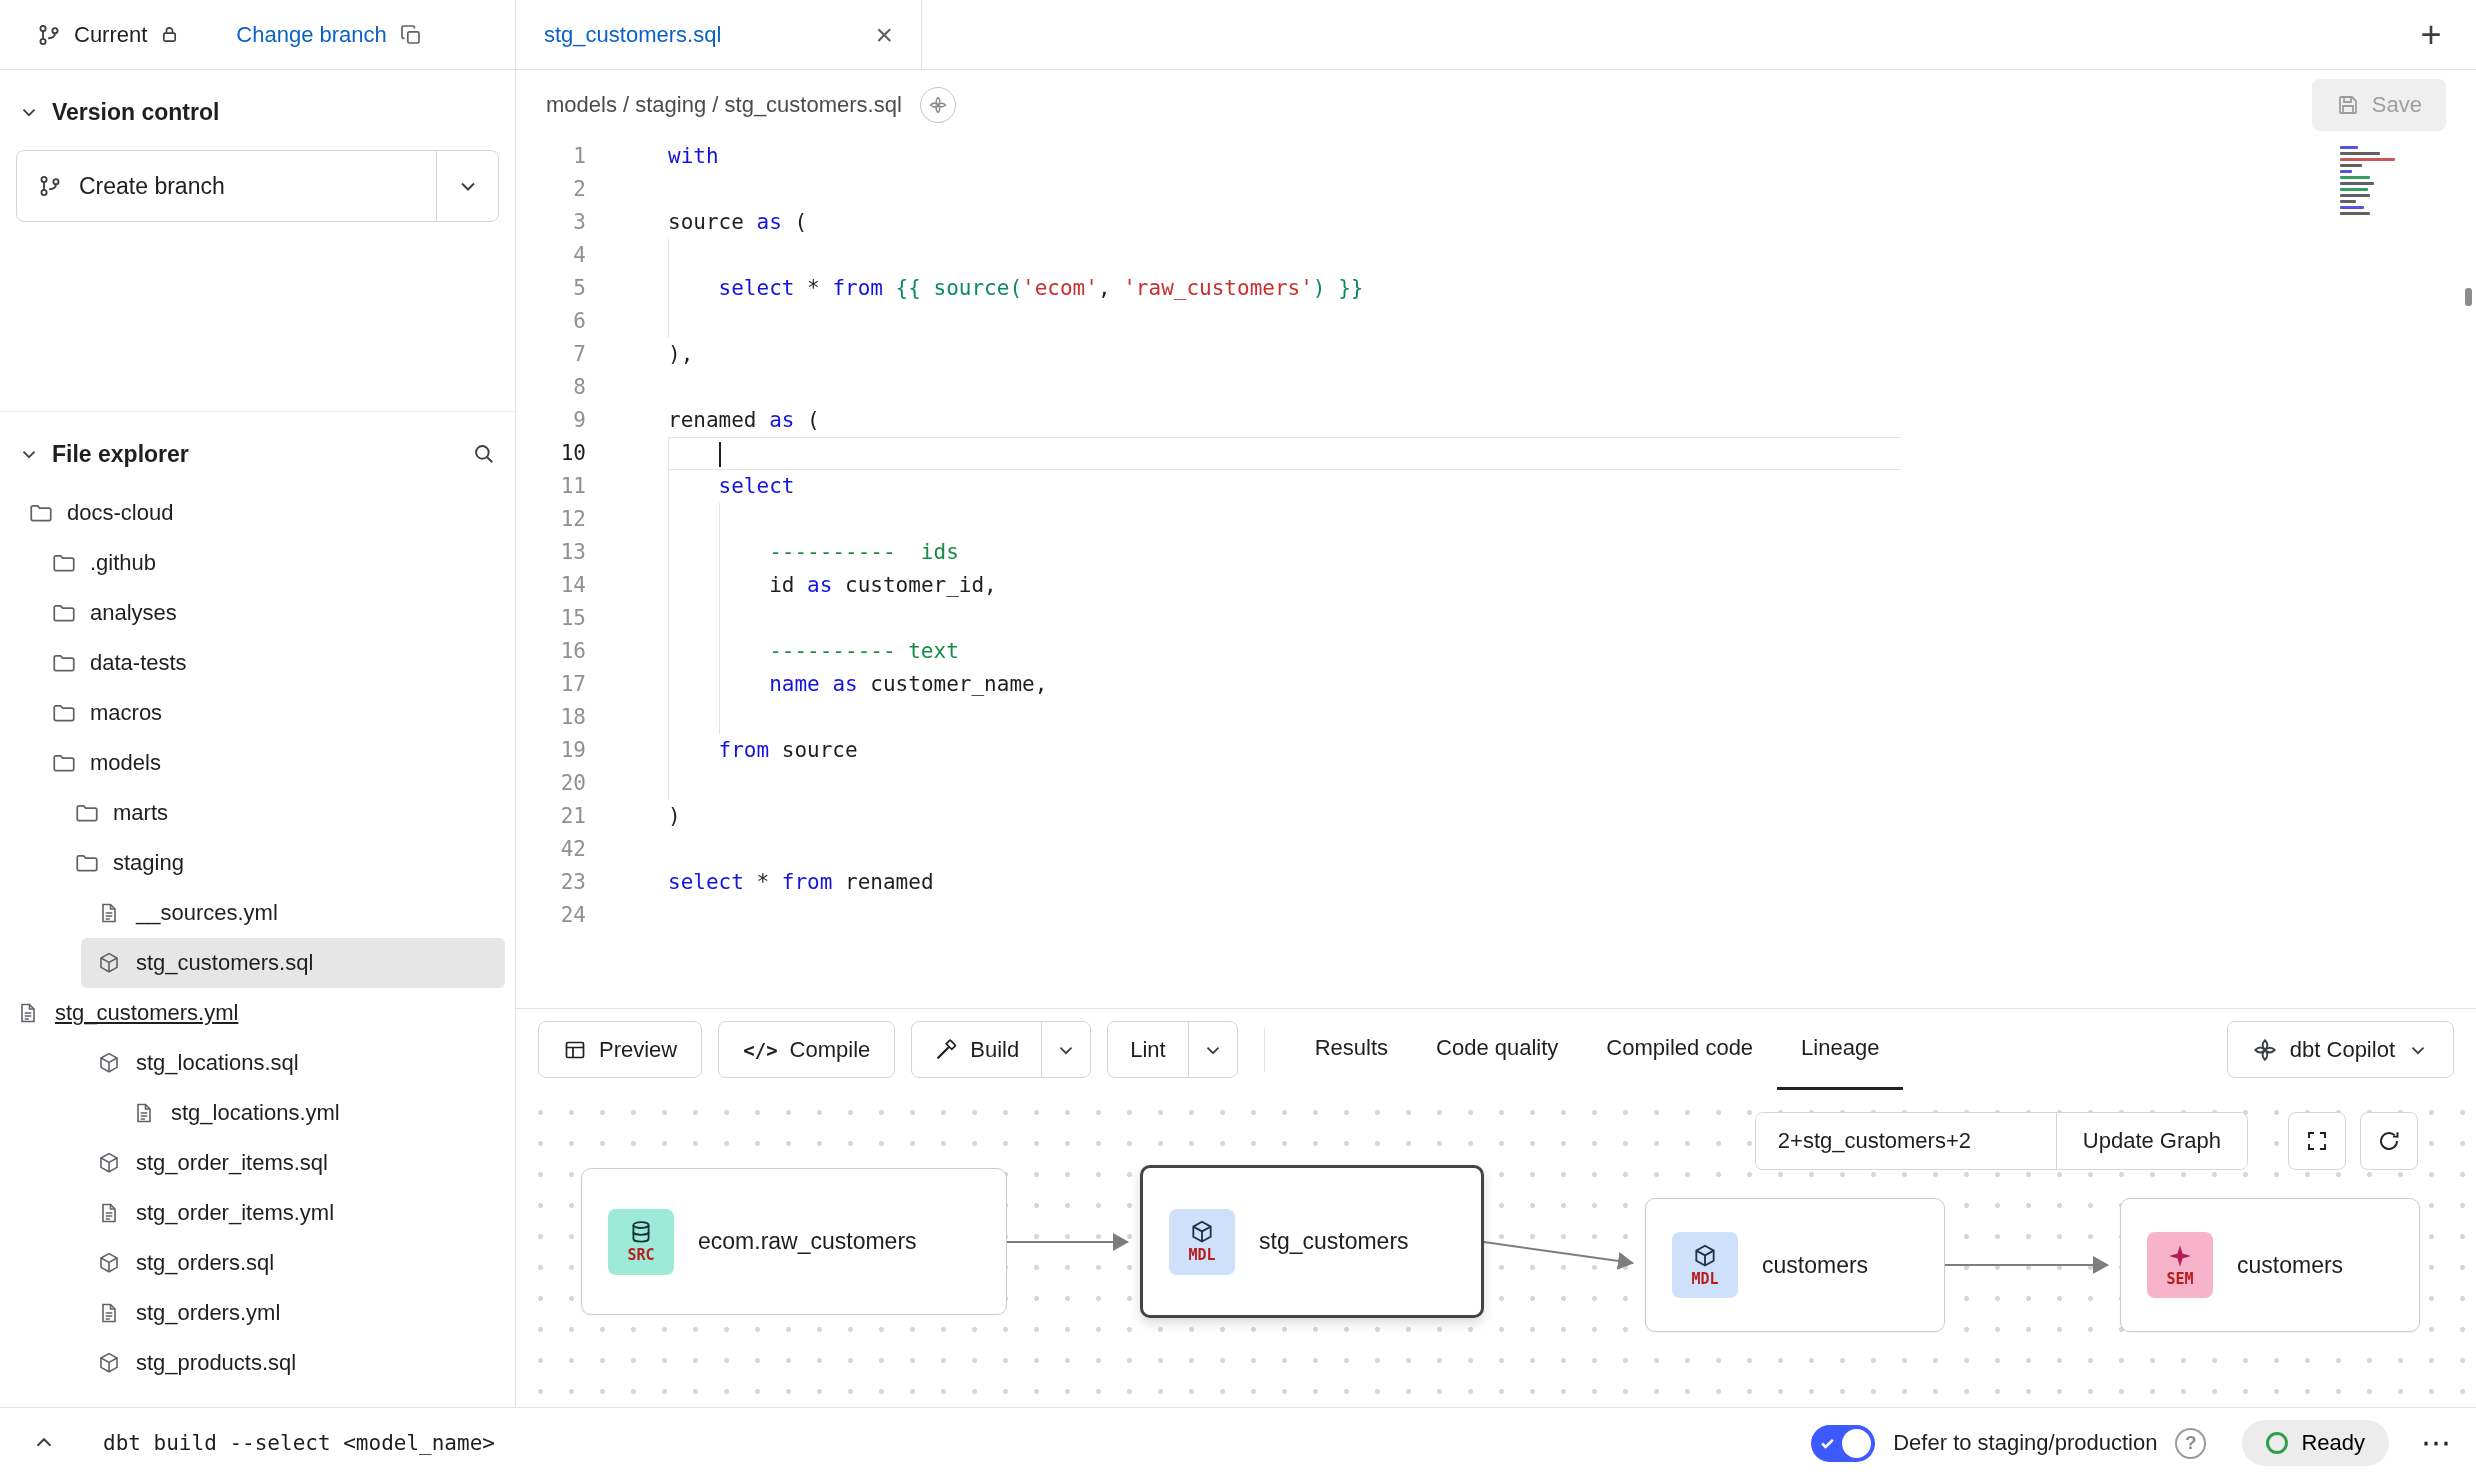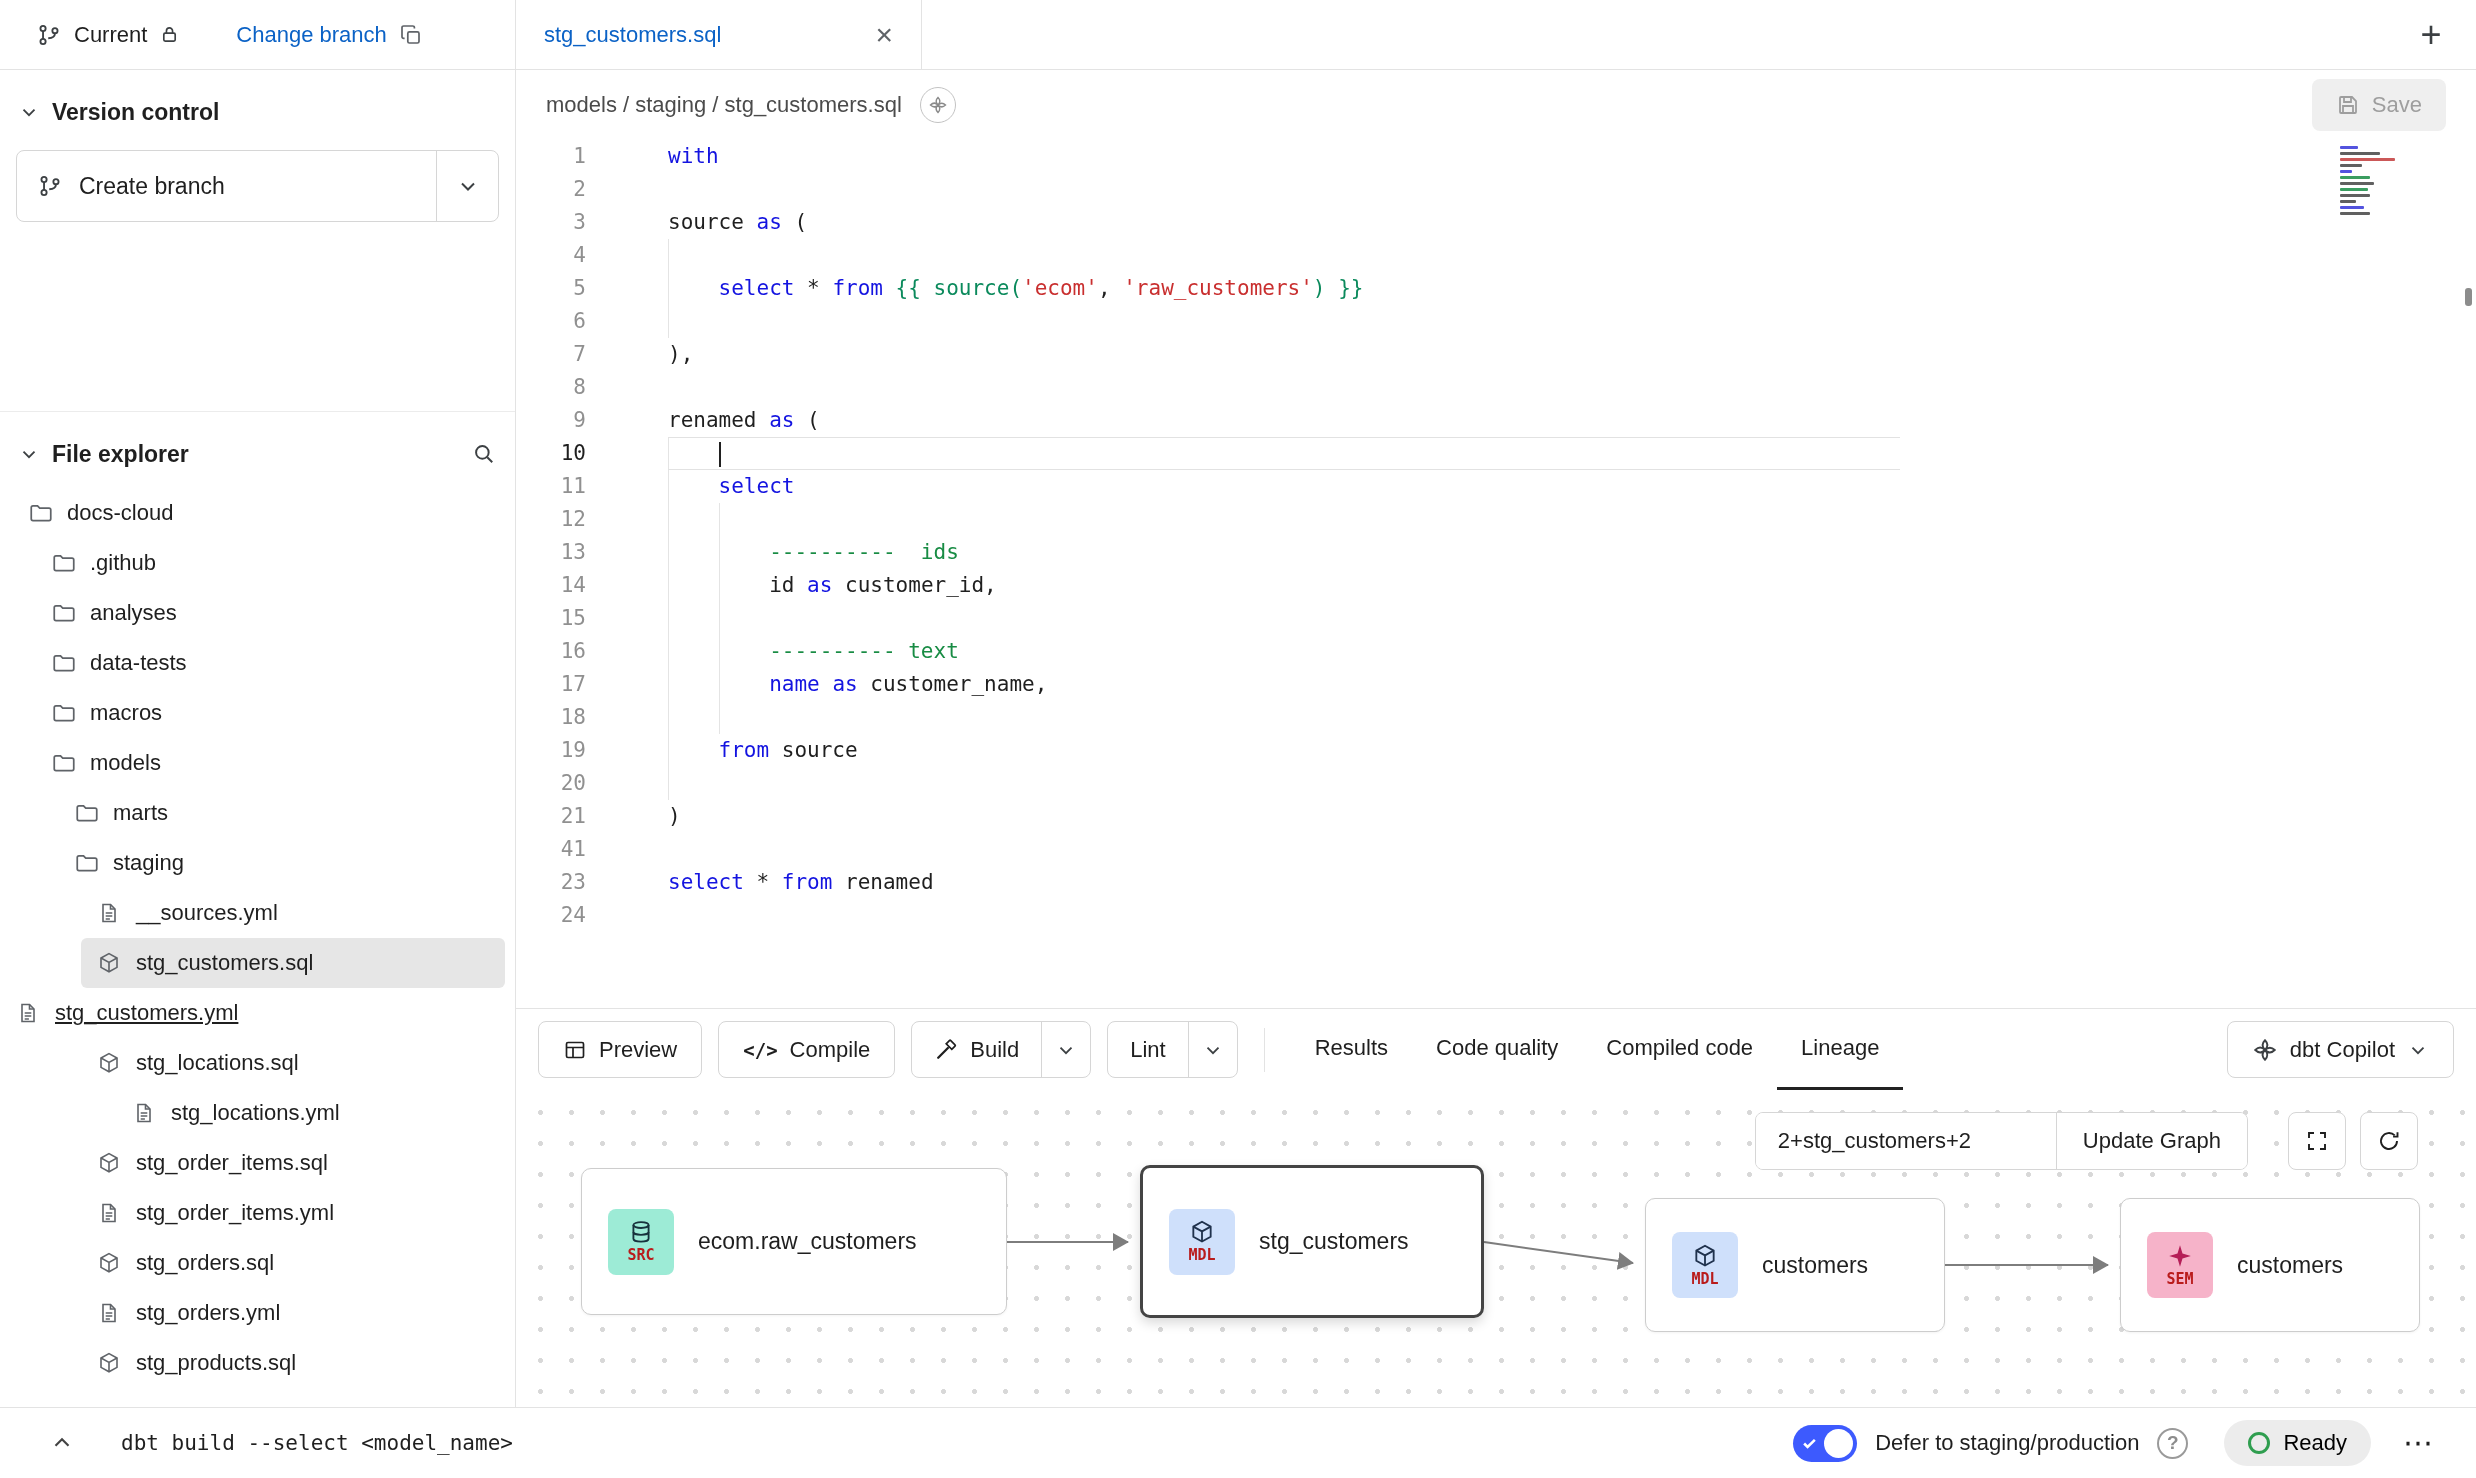--- a/index.html
+++ b/index.html
@@ -91,21 +91,21 @@
 .b-sem{background:#f6b3c9}
 .lnode-label{font-size:23px;white-space:nowrap}
 .lin-controls{position:absolute;top:22px;right:58px;display:flex;align-items:center;gap:14px}
 .selector{display:flex;height:58px;background:#fff;border:1px solid #d6d6d6;border-radius:8px;overflow:hidden}
 .selector input{width:300px;border:none;outline:none;padding:0 22px;font-size:22px;color:#1f1f1f;font-family:inherit}
 .update-btn{border:none;border-left:1px solid #d6d6d6;background:#fff;padding:0 26px;font-size:22px;color:#1f1f1f;cursor:pointer}
 .icon-btn{width:58px;height:58px;background:#fff;border:1px solid #d6d6d6;border-radius:8px;display:flex;align-items:center;justify-content:center;cursor:pointer}
 .fullscreen-btn{margin-left:26px}
 
 
-.statusbar{height:71px;flex:0 0 auto;border-top:1px solid #e3e3e3;display:flex;align-items:center;padding:0 43px;background:#fff}
+.statusbar{height:71px;flex:0 0 auto;border-top:1px solid #e3e3e3;display:flex;align-items:center;padding:0 25px;background:#fff}
 .collapse-btn{background:none;border:none;display:flex;padding:6px;cursor:pointer}
 .cmd{font-family:"DejaVu Sans Mono","Liberation Mono",monospace;font-size:21px;color:#1f1f1f;margin-left:40px}
 .sb-right{margin-left:auto;display:flex;align-items:center;gap:18px}
 .toggle{width:64px;height:37px;border-radius:19px;background:#3d5afe;position:relative;border:none;cursor:pointer}
 .knob{position:absolute;top:4px;right:4px;width:29px;height:29px;border-radius:50%;background:#fff}
 .tick{position:absolute;left:9px;top:11px}
 .help{width:31px;height:31px;border:2px solid #9a9a9a;border-radius:50%;color:#8c8c8c;display:flex;align-items:center;justify-content:center;font-size:19px;font-weight:700}
 .ready{display:flex;align-items:center;gap:13px;height:46px;background:#ececec;border:none;border-radius:23px;padding:0 24px;font-size:22px;margin-left:18px;cursor:pointer}
 .ready-dot{width:22px;height:22px;border-radius:50%;border:3.5px solid #2f9e4f}
 .more-btn{background:none;border:none;font-size:30px;color:#1f1f1f;margin-left:14px;line-height:1;cursor:pointer}
@@ -497,21 +497,21 @@
             </div>
             <div class="code-line">
               <span class="ln">20</span>
               <span class="lc"><i class="guide" style="left: 0ch;"></i></span>
             </div>
             <div class="code-line">
               <span class="ln">21</span>
               <span class="lc"><span class="tk-t">)</span></span>
             </div>
             <div class="code-line">
-              <span class="ln">41</span>
+              <span class="ln">42</span>
               <span class="lc"></span>
             </div>
             <div class="code-line">
               <span class="ln">23</span>
               <span class="lc"><span class="tk-k">select</span><span class="tk-t"> * </span><span class="tk-k">from</span><span class="tk-t"> renamed</span></span>
             </div>
             <div class="code-line">
               <span class="ln">24</span>
               <span class="lc"></span>
             </div>

